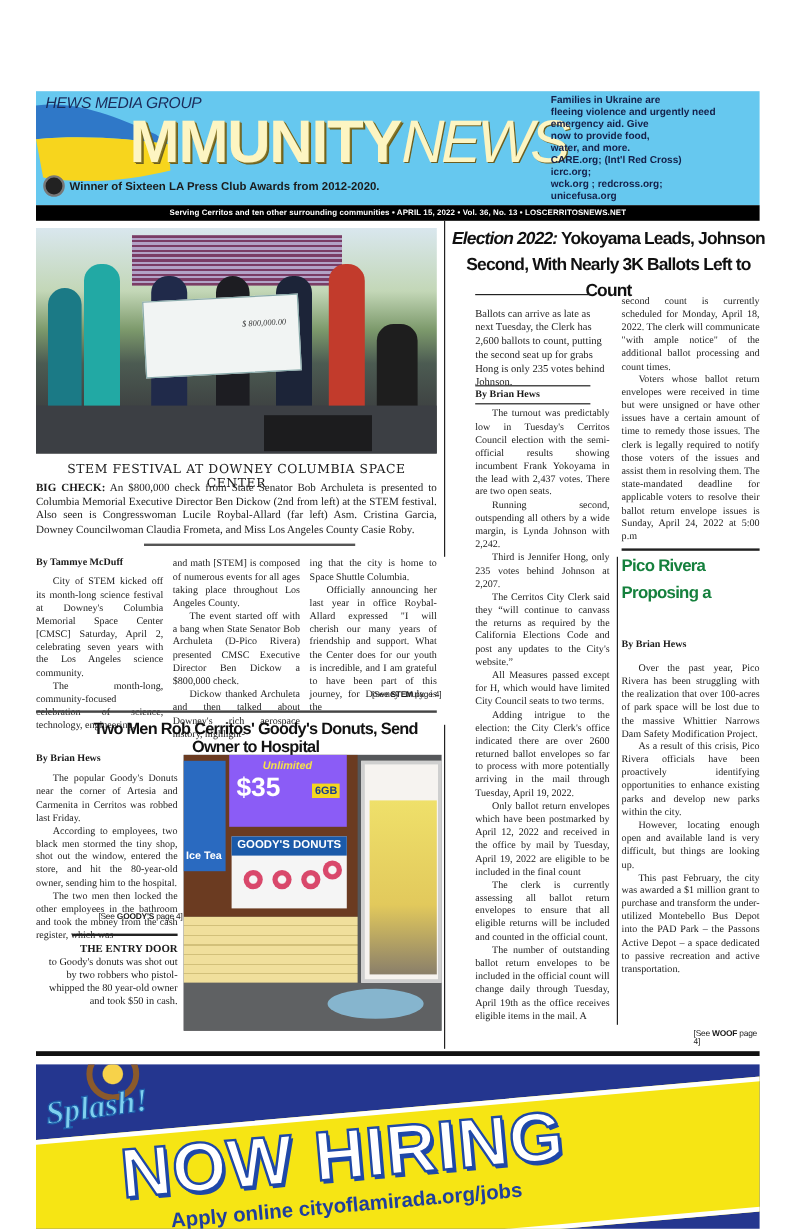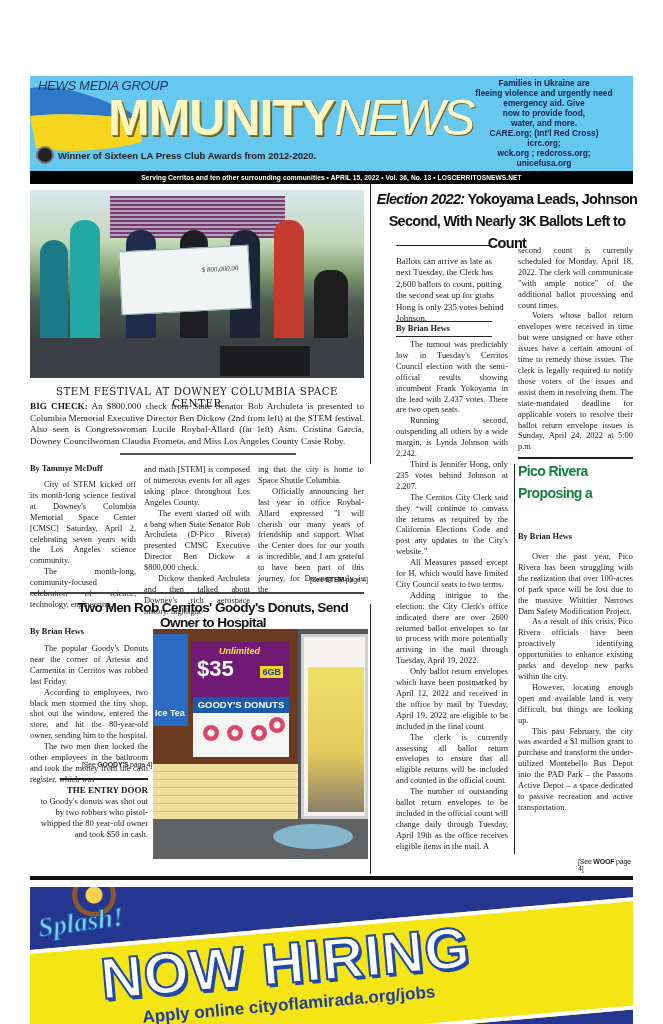--- a/index.html
+++ b/index.html
@@ -10,21 +10,21 @@
 
   
   .mast { position: absolute; left: 0; top: 32px; width: 603px; height: 95px; background: #66c8ef; overflow: hidden; }
   .flag { position: absolute; left: 0; top: 10px; width: 115px; height: 68px; }
   .media-group { position: absolute; left: 8px; top: 2px; font-family: "Liberation Sans", sans-serif; font-style: italic; font-size: 13px; color: #1b2b5a; letter-spacing: -0.3px; }
   .title { position: absolute; left: 78px; top: 12px; font-family: "Liberation Sans", sans-serif; font-size: 50px; line-height: 60px; letter-spacing: -1px; }
   .title .t1 { font-weight: bold; color: #fdf5c2; text-shadow: 1px 1px 0 #8a7a2a, 2px 2px 0 #6c5f20; }
   .title .t2 { font-weight: normal; font-style: italic; color: #fdf5c2; text-shadow: 1px 1px 0 #6c5f20; letter-spacing: -3px; }
   .award { position: absolute; left: 6px; top: 70px; display: flex; align-items: center; gap: 4px; font-family: "Liberation Sans", sans-serif; font-weight: bold; font-size: 9.5px; color: #1b1b1b; }
   .seal { width: 18px; height: 18px; border-radius: 50%; background: #222; border: 2px solid #777; display: inline-block; }
-  .ukraine-note { position: absolute; right: 4px; top: 2px; width: 170px; text-align: center; font-family: "Liberation Sans", sans-serif; font-weight: bold; font-size: 8.4px; line-height: 10px; color: #14204a; }
+  .ukraine-note { position: absolute; right: 4px; top: 2px; width: 170px; text-align: left; font-family: "Liberation Sans", sans-serif; font-weight: bold; font-size: 8.4px; line-height: 10px; color: #14204a; }
 
   .tagline { position: absolute; left: 0; top: 127px; width: 603px; height: 13px; background: #000; color: #fff; text-align: center; font-family: "Liberation Sans", sans-serif; font-weight: bold; font-size: 6.6px; line-height: 13px; letter-spacing: 0.1px; }
 
   
   .photo-stem { position: absolute; left: 0; top: 146px; width: 334px; height: 188px; overflow: hidden;
     background: linear-gradient(180deg, #d9e7ee 0%, #c3d7b7 28%, #7d9a6c 45%, #4c5b52 60%, #3e4242 80%, #2a2c2e 100%); }
   .photo-stem .screen { position: absolute; left: 80px; top: 6px; width: 175px; height: 42px; background: repeating-linear-gradient(0deg, #7a3c65 0 2px, #b2a2c6 2px 4px); }
   .photo-stem .check { position: absolute; left: 90px; top: 58px; width: 130px; height: 64px; background: #f1f4f3; border: 1px solid #8aa; transform: rotate(-3deg); }
   .photo-stem .check .amt { position: absolute; right: 10px; top: 18px; font-size: 7px; font-style: italic; color: #333; }
   .photo-stem .person { position: absolute; bottom: 18px; border-radius: 14px 14px 3px 3px; }
@@ -48,21 +48,21 @@
   .election-head { position: absolute; left: 346px; top: 144px; width: 262px; text-align: center; font-family: "Liberation Sans", sans-serif; font-weight: bold; font-size: 14.5px; line-height: 22px; color: #111; letter-spacing: -0.7px; }
   .election-head i { font-weight: bold; }
   .pull { position: absolute; left: 366px; top: 212px; width: 110px; font-size: 8.8px; line-height: 11.4px; }
 
   .pico-head { position: absolute; left: 488px; top: 416px; width: 120px; font-family: "Liberation Sans", sans-serif; font-weight: bold; font-size: 14px; line-height: 22px; color: #15803d; letter-spacing: -0.6px; }
 
   
   .goody-head { position: absolute; left: 28px; top: 556px; width: 310px; text-align: center; font-family: "Liberation Sans", sans-serif; font-weight: bold; font-size: 13.6px; color: #111; letter-spacing: -0.6px; }
   .photo-goody { position: absolute; left: 123px; top: 585px; width: 215px; height: 230px; overflow: hidden; background: #55575a; }
   .photo-goody .wall { position: absolute; left: 0; top: 0; width: 145px; height: 135px; background: #6b3b21; }
-  .photo-goody .ad1 { position: absolute; left: 38px; top: 13px; width: 98px; height: 60px; background: #701a75; text-decoration: underline; }
+  .photo-goody .ad1 { position: absolute; left: 38px; top: 0; width: 98px; height: 60px; background: #8b5cf6; text-decoration: underline; }
   .photo-goody .ad1 .big { position: absolute; left: 6px; top: 14px; font-family: "Liberation Sans", sans-serif; font-weight: bold; font-size: 22px; color: #fff; }
   .photo-goody .ad1 .gb { position: absolute; right: 6px; top: 24px; background: #f3d61e; color: #1b3f8a; font-family: "Liberation Sans", sans-serif; font-weight: bold; font-size: 9px; padding: 1px 2px; }
   .photo-goody .ad1 .unl { position: absolute; left: 28px; top: 4px; font-family: "Liberation Sans", sans-serif; font-weight: bold; font-style: italic; font-size: 9px; color: #f5e14a; }
   .photo-goody .ad2 { position: absolute; left: 40px; top: 68px; width: 96px; height: 60px; background: #f5f5f5; }
   .photo-goody .ad2 .bar { position: absolute; left: 0; top: 0; width: 100%; height: 16px; background: #1b5aa9; color: #fff; font-family: "Liberation Sans", sans-serif; font-weight: bold; font-size: 9.5px; text-align: center; line-height: 16px; }
   .photo-goody .ad2 .donut { position: absolute; top: 28px; width: 16px; height: 16px; border-radius: 50%; background: radial-gradient(circle, #f5f5f5 0 3px, #d9486b 4px 8px); }
   .photo-goody .ad3 { position: absolute; left: 0; top: 5px; width: 35px; height: 92px; background: #2a6ac0; }
   .photo-goody .ad3 .it { position: absolute; left: 2px; top: 74px; font-family: "Liberation Sans", sans-serif; font-weight: bold; font-size: 9px; color: #fff; }
   .photo-goody .brick { position: absolute; left: 0; top: 135px; width: 145px; height: 55px; background: repeating-linear-gradient(0deg, #f0df9c 0 7px, #d2c07a 7px 8px); }
   .photo-goody .ground { position: absolute; left: 0; top: 190px; width: 100%; height: 40px; background: #5f6163; }

